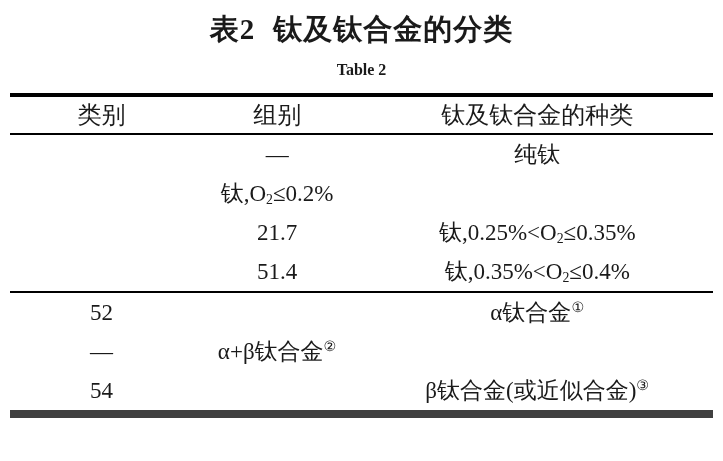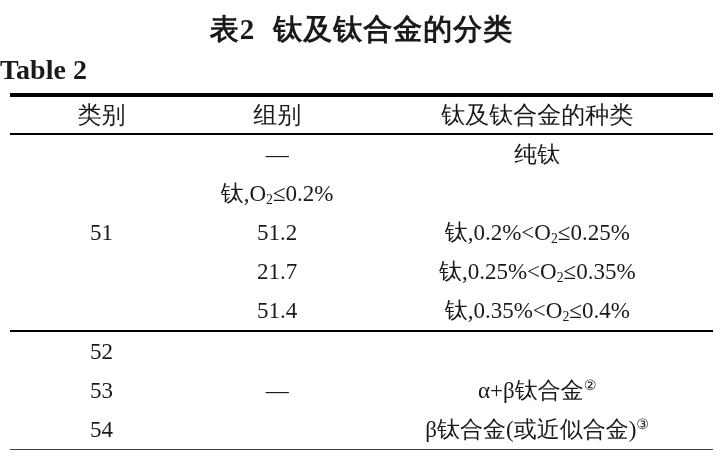--- a/index.html
+++ b/index.html
@@ -31,31 +31,32 @@
     letter-spacing: 1px;
   }
   .caption-en {
     position: absolute;
     top: 55px;
     left: 0;
     right: 0;
     height: 30px;
     display: flex;
     align-items: center;
+    justify-content: center;
     gap: 0;
-    font-size: 28px;
+    font-size: 16px;
     font-weight: bold;
   }
   .table {
     position: absolute;
     left: 10px;
     top: 93px;
     width: 703px;
     border-top: 4px solid #000000;
-    border-bottom: 1px solid #404040;
+    border-bottom: 8px solid #404040;
   }
   .thead {
     display: grid;
     grid-template-columns: 26% 24% 50%;
     height: 36px;
     align-items: center;
     border-bottom: 2px solid #000000;
     font-size: 24px;
   }
   .tsection-1 {
@@ -109,43 +110,38 @@
       <div class="trow">
         <div class="cell"></div>
         <div class="cell">—</div>
         <div class="cell"><span>纯钛</span></div>
       </div>
       <div class="trow">
         <div class="cell"></div>
         <div class="cell"><span>钛,O</span><sub>2</sub><span>≤0.2%</span></div>
       </div>
       <div class="trow">
-        <div class="cell">51</div>
-        <div class="cell">51.2</div>
-        <div class="cell"><span>钛,0.2%&lt;O</span><sub>2</sub><span>≤0.25%</span></div>
-      </div>
-      <div class="trow">
         <div class="cell"></div>
         <div class="cell">21.7</div>
         <div class="cell"><span>钛,0.25%&lt;O</span><sub>2</sub><span>≤0.35%</span></div>
       </div>
       <div class="trow">
         <div class="cell"></div>
         <div class="cell">51.4</div>
         <div class="cell"><span>钛,0.35%&lt;O</span><sub>2</sub><span>≤0.4%</span></div>
       </div>
     </div>
 
     <div class="tsection-2">
       <div class="trow">
         <div class="cell">52</div>
         <div class="cell"></div>
+        <div class="cell"><span>α钛合金</span><sup>①</sup></div>
       </div>
       <div class="trow">
-        <div class="cell">53</div>
         <div class="cell">—</div>
         <div class="cell"><span>α+β钛合金</span><sup>②</sup></div>
       </div>
       <div class="trow">
         <div class="cell">54</div>
         <div class="cell"></div>
         <div class="cell"><span>β钛合金(或近似合金)</span><sup>③</sup></div>
       </div>
     </div>
 

